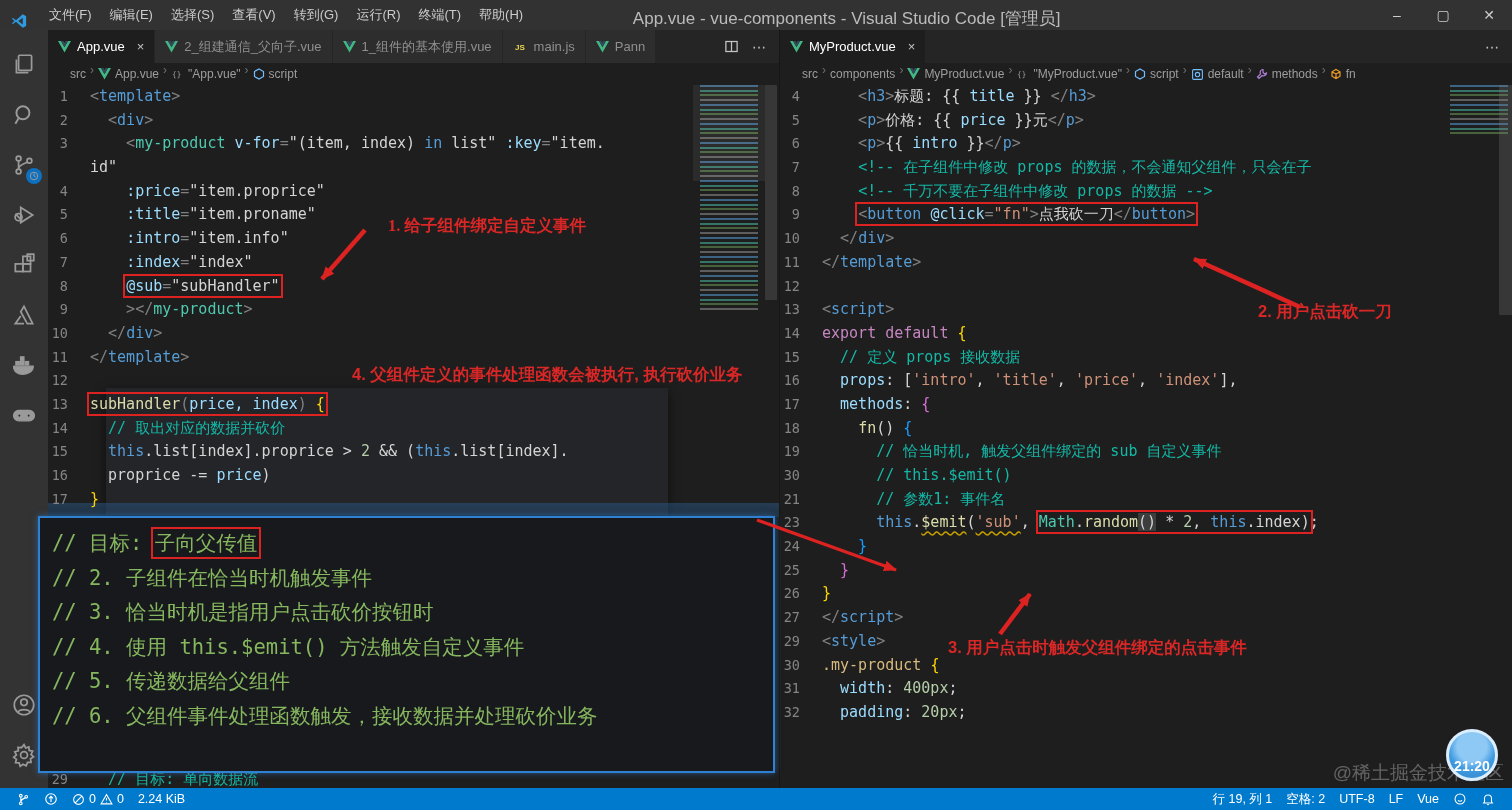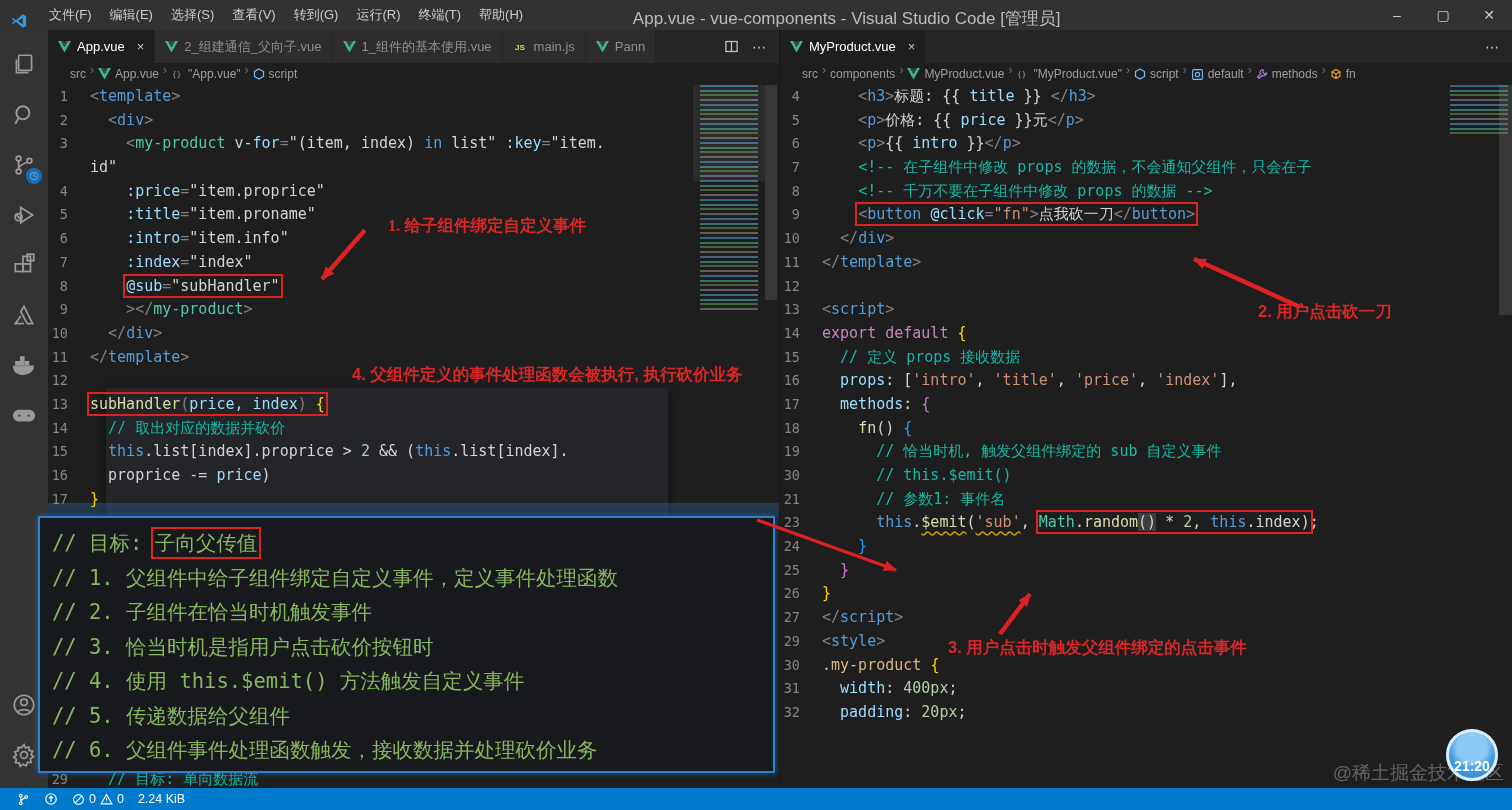--- a/index.html
+++ b/index.html
@@ -448,21 +448,20 @@
           <div class="code-row"><span class="ln">32</span><span class="ct"><span class="tk d">  </span><span class="tk attr">padding</span><span class="tk d">: </span><span class="tk num">20px</span><span class="tk d">;</span></span></div>
         </div>
       <div class="minimap mini-tex" style="left:670px; top:0; height:52px;"></div>
       <div class="vscroll" style="left:719px; top:0; height:230px; width:13px;"></div>
     </div>
   </div>
 
   <div class="notes-box">
     <div id="notes-lines">
         <div class="notes-line"><span>// 目标: </span><span class="redbox2"><span>子向父传值</span></span></div>
-        <div class="notes-line"><span>// 1. 父组件中给子组件绑定自定义事件，定义事件处理函数</span></div>
         <div class="notes-line"><span>// 2. 子组件在恰当时机触发事件</span></div>
         <div class="notes-line"><span>// 3. 恰当时机是指用户点击砍价按钮时</span></div>
         <div class="notes-line"><span>// 4. 使用 this.$emit() 方法触发自定义事件</span></div>
         <div class="notes-line"><span>// 5. 传递数据给父组件</span></div>
         <div class="notes-line"><span>// 6. 父组件事件处理函数触发，接收数据并处理砍价业务</span></div>
       </div>
   </div>
 
   <div class="red-note" style="left:388px; top:215px;font-family:Liberation Serif, serif;">1. 给子组件绑定自定义事件</div>
   <div class="red-note" style="left:1258px; top:301px;">2. 用户点击砍一刀</div>
@@ -502,20 +501,39 @@
           <path d="M5.5 18.5 L18.5 5.5"></path>
         </svg>
       <span>0</span>
       <svg width="13" height="13" viewBox="0 0 24 24" fill="none" stroke="#fff" stroke-width="2">
           <path d="M12 3 L22 20 H2 Z"></path>
           <path d="M12 9 V14 M12 16.5 V17.5"></path>
         </svg>
       <span>0</span>
     </span>
     <span class="sb-item">2.24 KiB</span>
+    <span class="sb-right">
+      <span class="sb-item">行 19, 列 1</span>
+      <span class="sb-item">空格: 2</span>
+      <span class="sb-item">UTF-8</span>
+      <span class="sb-item">LF</span>
+      <span class="sb-item">Vue</span>
+      <span class="sb-item">
+        <svg width="14" height="14" viewBox="0 0 24 24" fill="none" stroke="#fff" stroke-width="1.8">
+            <circle cx="12" cy="12" r="8.5"></circle>
+            <path d="M8.5 10 h.01 M15.5 10 h.01 M8.5 14.5 c1.5 1.8 5.5 1.8 7 0"></path>
+          </svg>
+      </span>
+      <span class="sb-item">
+        <svg width="14" height="14" viewBox="0 0 24 24" fill="none" stroke="#fff" stroke-width="1.8">
+            <path d="M6 17 V11 a6 6 0 0 1 12 0 v6 l1.5 2 H4.5 Z"></path>
+            <path d="M10.5 21 a1.8 1.8 0 0 0 3 0"></path>
+          </svg>
+      </span>
+    </span>
   </div>
 
   <div class="time-badge">
     <span>21:20</span>
   </div>
   <div class="watermark">@稀土掘金技术社区</div>
 
 </div>
 
 </body></html>

